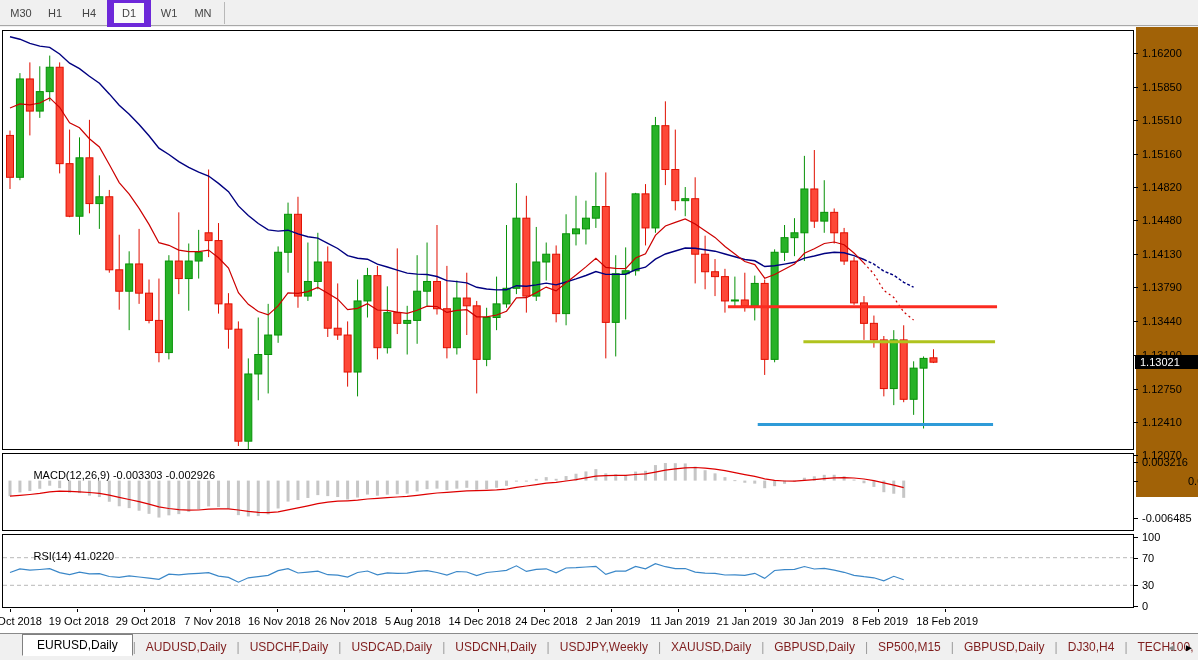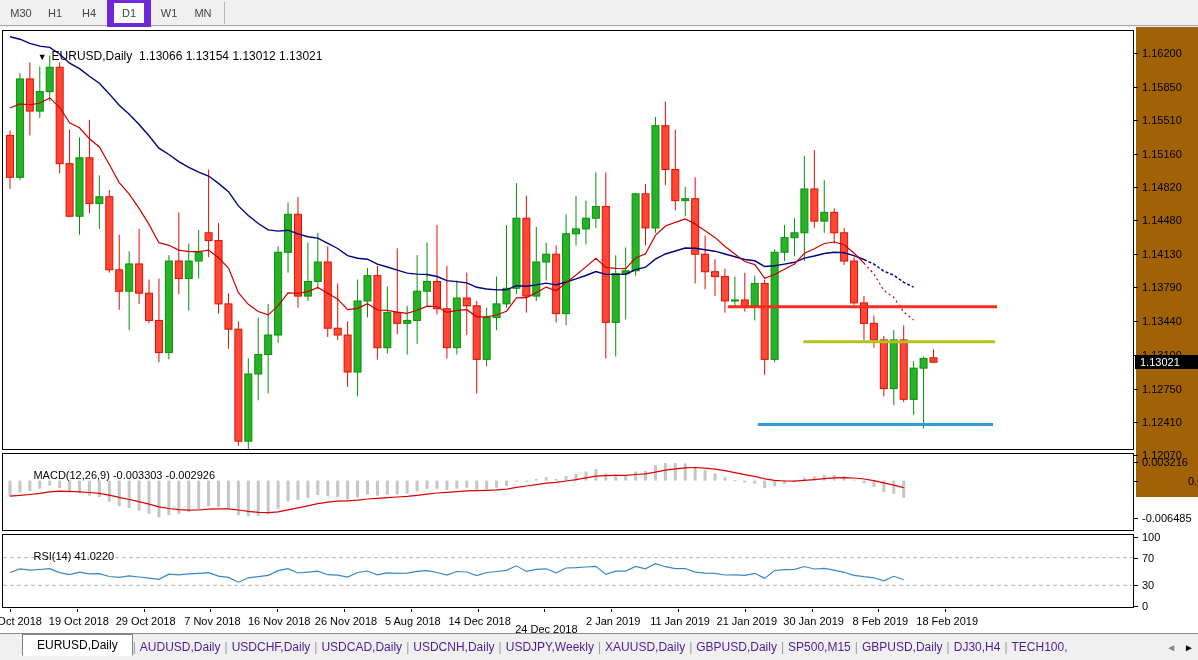--- a/index.html
+++ b/index.html
@@ -26,21 +26,21 @@
   .date-label{position:absolute;top:6px;font-size:11px;color:#000;white-space:nowrap;}
   .date-tick{position:absolute;top:0;width:1px;height:3px;background:#000;}
   .axis-col{position:absolute;left:1136px;top:0;width:62px;height:470px;background:#a16207;}
   .axis-label{position:absolute;left:6px;font-size:11px;color:#000;white-space:nowrap;}
   .axis-tick{position:absolute;left:-3px;width:5px;height:1px;background:#000;}
   .price-tag{position:absolute;left:-1px;width:60px;height:14px;background:#000;color:#fff;
              font-size:11px;line-height:14px;padding-left:5px;z-index:6;}
   
   .tabbar{position:absolute;left:0;top:633px;width:1198px;height:27px;background:#f0f0f0;
           border-top:1px solid #8a8a8a;display:flex;align-items:center;padding-left:22px;box-sizing:border-box;overflow:hidden;}
-  .tab{font-size:12px;color:#4c1d95;padding:3px 4px;white-space:nowrap;cursor:default;}
+  .tab{font-size:12px;color:#7f1d1d;padding:3px 10px;white-space:nowrap;cursor:default;}
   .tab.active{background:#fff;border:1px solid #808080;border-bottom:1px solid #fff;color:#000;
               padding:3px 14px;margin-top:-2px;position:relative;top:-1px;}
   .tab-sep{color:#999;font-size:12px;}
   .tab-scrolls{position:absolute;right:4px;top:0;height:27px;display:flex;align-items:center;gap:8px;}
   .tab-scroll{font-size:10px;cursor:default;}
   .tab-scroll.dim{color:#888;}
 </style>
 </head>
 <body>
 
@@ -52,23 +52,20 @@
       <div class="tfbtn">H4</div>
       <div class="tfbtn active">D1</div>
       <div class="tfbtn">W1</div>
       <div class="tfbtn">MN</div>
       <div class="tbsep"></div>
     </div>
 
   <div class="chart-window">
 
     <div class="panel main-panel">
-      <div class="chart-title">
-        <span class="dd">▼</span><span>EURUSD,Daily</span><span>  </span><span>1.13066 1.13154 1.13012 1.13021</span>
-      </div>
       <svg id="main-svg" width="1130" height="418">
           <line x1="7" y1="99.55410000000086" x2="7" y2="157.97610000000088" stroke="#e00f00" stroke-width="1"></line>
           <rect x="3.5" y="104.4226000000003" width="7" height="41.86909999999972" fill="#fd4837" stroke="#e00f00" stroke-width="1"></rect>
           <line x1="16.93" y1="42.10580000000067" x2="16.93" y2="149.2127999999997" stroke="#079107" stroke-width="1"></line>
           <rect x="13.43" y="47.948000000000036" width="7" height="98.34369999999998" fill="#27b227" stroke="#079107" stroke-width="1"></rect>
           <line x1="26.86" y1="31.395099999999694" x2="26.86" y2="104.4226000000003" stroke="#e00f00" stroke-width="1"></line>
           <rect x="23.36" y="47.948000000000036" width="7" height="32.13210000000079" fill="#fd4837" stroke="#e00f00" stroke-width="1"></rect>
           <line x1="36.79" y1="35.289899999999264" x2="36.79" y2="86.89600000000007" stroke="#079107" stroke-width="1"></line>
           <rect x="33.29" y="60.606100000000794" width="7" height="19.474000000000032" fill="#27b227" stroke="#079107" stroke-width="1"></rect>
           <line x1="46.72" y1="24.579200000000448" x2="46.72" y2="70.34309999999974" stroke="#079107" stroke-width="1"></line>
@@ -383,21 +380,21 @@
         <div class="date-label" style="left: 177.4px; width: 66px; text-align: center;">7 Nov 2018</div>
         <div class="date-tick" style="left: 275.2px;"></div>
         <div class="date-label" style="left: 244.2px; width: 66px; text-align: center;">16 Nov 2018</div>
         <div class="date-tick" style="left: 342px;"></div>
         <div class="date-label" style="left: 311px; width: 66px; text-align: center;">26 Nov 2018</div>
         <div class="date-tick" style="left: 408.8px;"></div>
         <div class="date-label" style="left: 377.8px; width: 66px; text-align: center;">5 Aug 2018</div>
         <div class="date-tick" style="left: 475.6px;"></div>
         <div class="date-label" style="left: 444.6px; width: 66px; text-align: center;">14 Dec 2018</div>
         <div class="date-tick" style="left: 542.4px;"></div>
-        <div class="date-label" style="left: 511.4px; width: 66px; text-align: center; margin-top: 8px;">24 Dec 2018</div>
+        <div class="date-label" style="left: 511.4px; width: 66px; text-align: center;">24 Dec 2018</div>
         <div class="date-tick" style="left: 609.2px;"></div>
         <div class="date-label" style="left: 578.2px; width: 66px; text-align: center;">2 Jan 2019</div>
         <div class="date-tick" style="left: 676px;"></div>
         <div class="date-label" style="left: 645px; width: 66px; text-align: center;">11 Jan 2019</div>
         <div class="date-tick" style="left: 742.8px;"></div>
         <div class="date-label" style="left: 711.8px; width: 66px; text-align: center;">21 Jan 2019</div>
         <div class="date-tick" style="left: 809.6px;"></div>
         <div class="date-label" style="left: 778.6px; width: 66px; text-align: center;">30 Jan 2019</div>
         <div class="date-tick" style="left: 876.4px;"></div>
         <div class="date-label" style="left: 845.4px; width: 66px; text-align: center;">8 Feb 2019</div>

